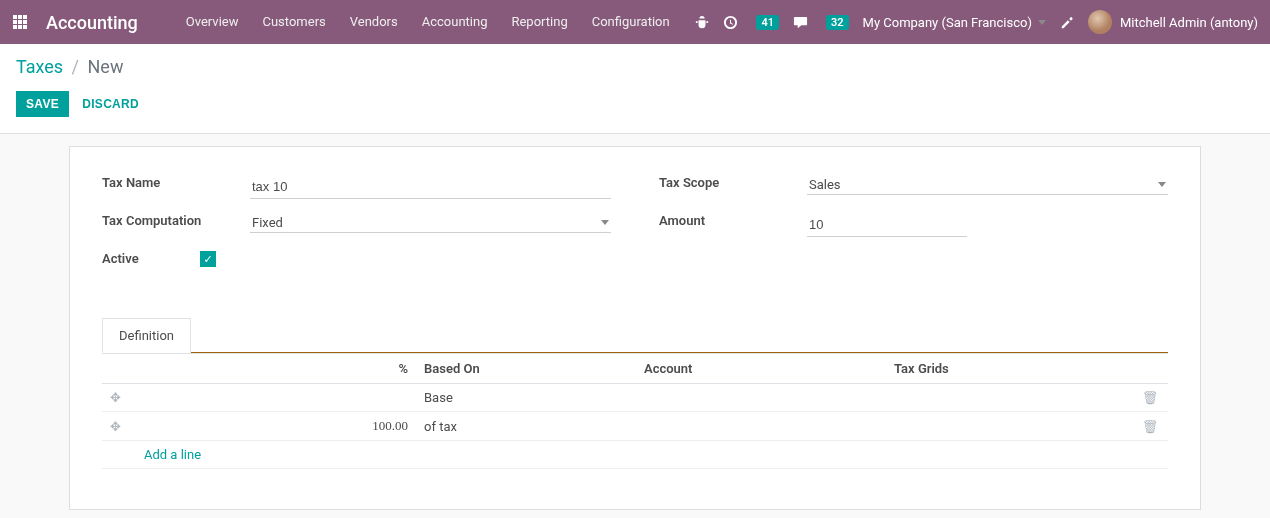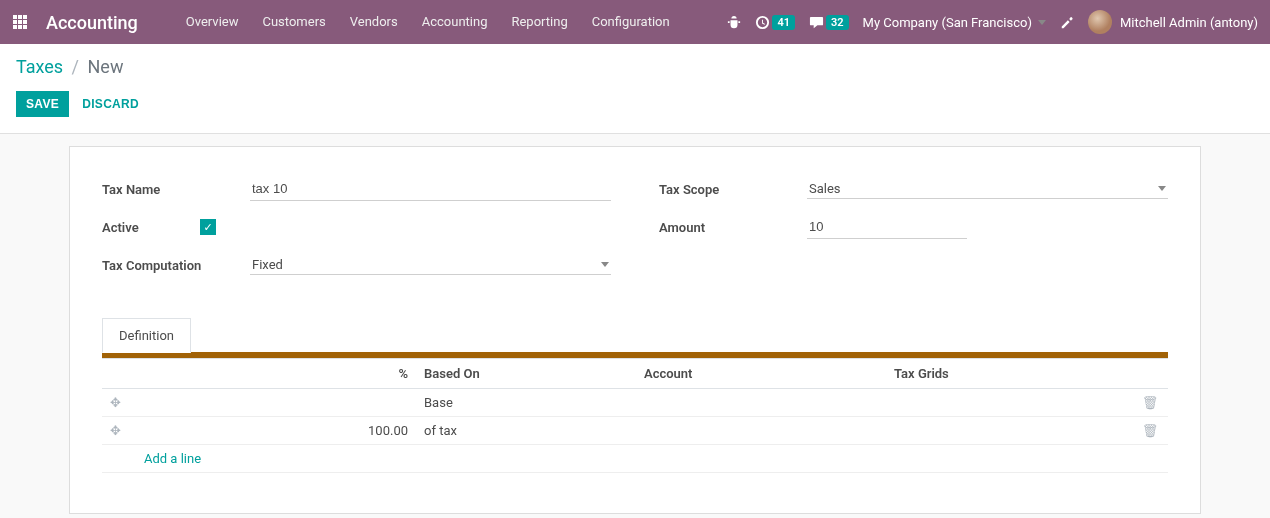--- a/index.html
+++ b/index.html
@@ -7,59 +7,59 @@
   
   
   .navbar { background: #875a7b; height: 44px; display: flex; align-items: center; color: #fff; padding: 0 12px; }
   .apps-icon { display: inline-flex; width: 16px; height: 16px; flex-wrap: wrap; margin-right: 18px; cursor:pointer;}
   .apps-icon span { width: 4px; height: 4px; background: #fff; margin: 0.5px; }
   .brand { font-size: 18px; font-weight: 500; margin-right: 36px; }
   .nav-menu { display: flex; gap: 0; }
   .nav-menu a { color: #eee; text-decoration: none; padding: 0 12px; font-size: 13px; cursor:pointer; line-height: 44px;}
   .nav-right { margin-left: auto; display: flex; align-items: center; gap: 14px; }
   .nav-icon { color:#fff; fill:#fff; position:relative; cursor:pointer; display:flex; align-items:center;}
-  .badge { background:#00a09d; color:#fff; font-size: 11px; border-radius:3px; padding: 1px 5px; margin-left:2px; font-weight:600;}
+  .badge { background:#00a09d; color:#fff; font-size: 11px; border-radius:3px; padding: 1px 5px; margin-left:18px; font-weight:600;}
   .company { color:#fff; font-size:13px; cursor:pointer; display:flex; align-items:center; gap:6px;}
   .avatar { width:24px; height:24px; border-radius:50%; background: radial-gradient(circle at 40% 35%, #e0c8b0 0%, #b08060 60%); display:inline-block;}
   .user { color:#fff; font-size:13px; cursor:pointer; display:flex; align-items:center; gap:8px;}
 
   
   .control-panel { background:#fff; border-bottom: 1px solid #e0e0e0; padding: 12px 16px 16px; }
   .breadcrumb { font-size: 18px; color:#6c757d; margin-bottom: 14px; }
   .breadcrumb a { color: #00a09d; text-decoration:none; cursor:pointer; }
   .breadcrumb .sep { color:#adb5bd; margin: 0 4px; }
   .btn { border:none; font-size:12px; font-weight:600; padding: 6px 10px; cursor:pointer; letter-spacing:0.3px;}
   .btn-primary { background:#00a09d; color:#fff; text-transform: uppercase;}
   .btn-link { background:transparent; color:#00a09d; text-transform: uppercase;}
 
   
   .sheet-wrap { display:flex; justify-content:center; padding-top: 12px;}
   .sheet { background:#fff; border:1px solid #ddd; width: 1132px; padding: 28px 32px 40px; }
   .form-grid { display:flex; gap: 48px; }
   .form-col { flex:1; }
-  .form-row { display:flex; align-items:center; margin-bottom: 10px; min-height: 28px;}
+  .form-row { display:flex; align-items:flex-start; margin-bottom: 10px; min-height: 28px;}
   .form-label { width: 148px; font-weight:600; font-size:13px; color:#4c4c4c;}
   .form-input { flex:1; border:none; border-bottom:1px solid #cfcfcf; font-size:13px; padding: 4px 2px; outline:none; background:transparent; color:#4c4c4c;}
   .form-select-wrap { flex:1; border-bottom:1px solid #cfcfcf; display:flex; align-items:center; padding: 2px 2px;}
   .form-select-wrap .val { flex:1; font-size:13px;}
   .caret { width:0; height:0; border-left:4px solid transparent; border-right:4px solid transparent; border-top:5px solid #888;}
   .checkbox { width:16px; height:16px; background:#00a09d; display:flex; align-items:center; justify-content:center; color:#fff; font-size:11px; cursor:pointer;}
 
   
-  .tabs { display:flex; border-bottom:6px solid #a16207; margin-top: 28px; }
+  .tabs { display:flex; border-bottom:1px solid #a16207; margin-top: 28px; }
   .tab { padding: 9px 16px; font-size:13px; color:#6c757d; cursor:pointer; border:1px solid transparent; position:relative; top:1px;}
   .tab.active { color:#4c4c4c; border:1px solid #dee2e6; border-bottom-color:#fff; background:#fff;}
 
   
   h2.section { font-size:18px; font-weight:400; color:#6c757d; margin: 24px 0 12px; }
   table.list { width:100%; border-collapse: collapse; font-size:13px;}
   table.list th { text-align:left; padding: 7px 8px; border-bottom:1px solid #dee2e6; border-top:1px solid #dee2e6; font-weight:600; color:#4c4c4c;}
   table.list th.num { text-align:right; }
   table.list td { padding: 6px 8px; border-bottom:1px solid #eee; color:#4c4c4c;}
-  table.list td.num { text-align:right; }
+  table.list td.num { text-align:right;font-family:Liberation Serif, serif; }
   .drag-handle { color:#adb5bd; cursor:move;}
   .trash { color:#adb5bd; cursor:pointer;}
   .add-line { color:#00a09d; cursor:pointer; }
 </style>
 </head>
 <body>
 
 <div class="navbar">
   <div class="apps-icon">
     <span></span>
@@ -128,29 +128,29 @@
 <div class="sheet-wrap">
   <div class="sheet">
 
     <div class="form-grid">
       <div class="form-col">
         <div class="form-row">
           <div class="form-label">Tax Name</div>
           <input class="form-input" value="tax 10" style="">
         </div>
         <div class="form-row">
-          <div class="form-label" style="width:98px;">Active</div>
-          <div class="checkbox">✓</div>
-        </div>
-        <div class="form-row">
           <div class="form-label">Tax Computation</div>
           <div class="form-select-wrap">
             <span class="val">Fixed</span>
             <span class="caret"></span>
           </div>
+        </div>
+        <div class="form-row">
+          <div class="form-label" style="width:98px;">Active</div>
+          <div class="checkbox">✓</div>
         </div>
       </div>
       <div class="form-col">
         <div class="form-row">
           <div class="form-label">Tax Scope</div>
           <div class="form-select-wrap">
             <span class="val">Sales</span>
             <span class="caret"></span>
           </div>
         </div>

